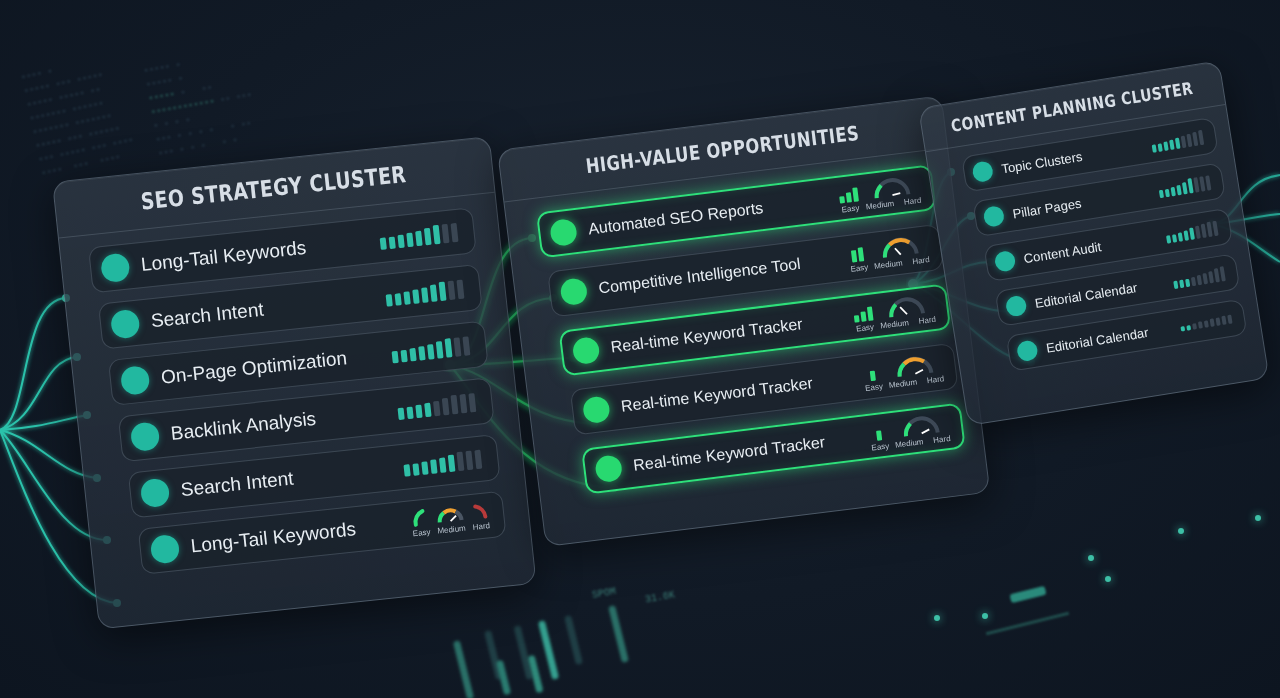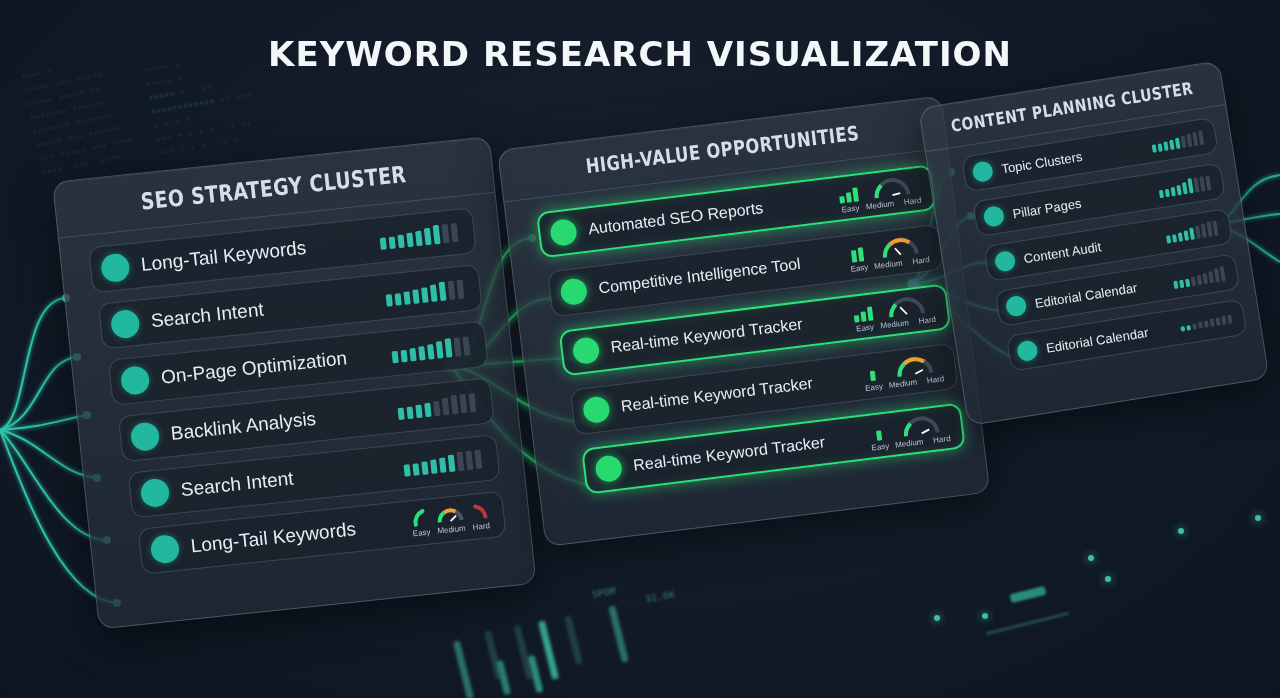--- a/index.html
+++ b/index.html
@@ -172,21 +172,20 @@
     </g>
 
     <g stroke="#2cc2ab" stroke-width="2" fill="none" filter="url(#glowT)" opacity=".85">
       <path d="M1212 224 C 1240 220, 1240 180, 1280 175"></path>
       <path d="M1212 224 C 1240 222, 1260 215, 1280 214"></path>
       <path d="M1212 224 C 1240 230, 1260 250, 1280 262"></path>
     </g>
     <circle cx="1212" cy="224" r="4" fill="#5ce8d2" filter="url(#glowT)"></circle>
   </svg>
 
-  <div class="main-title">KEYWORD RESEARCH VISUALIZATION</div>
 
   <div class="panel" style="left:52px;top:182px;width:440px;height:450px;transform:rotate(-6deg) skewY(0deg);transform-origin:0 0;">
     <div class="panel-head">
       <div class="panel-title" style="font-size:23px;">SEO STRATEGY CLUSTER</div>
     </div>
     <div style="padding:12px 24px 0 28px;display:flex;flex-direction:column;gap:11px;">
       <div class="row" style="height:46px;padding-left:10px;padding-right:16px;">
         <div class="knob teal" style="width:28px;height:28px;"></div>
         <div class="row-label" style="margin-left:12px;font-size:19px;">Long-Tail Keywords</div>
         <div class="bars">

